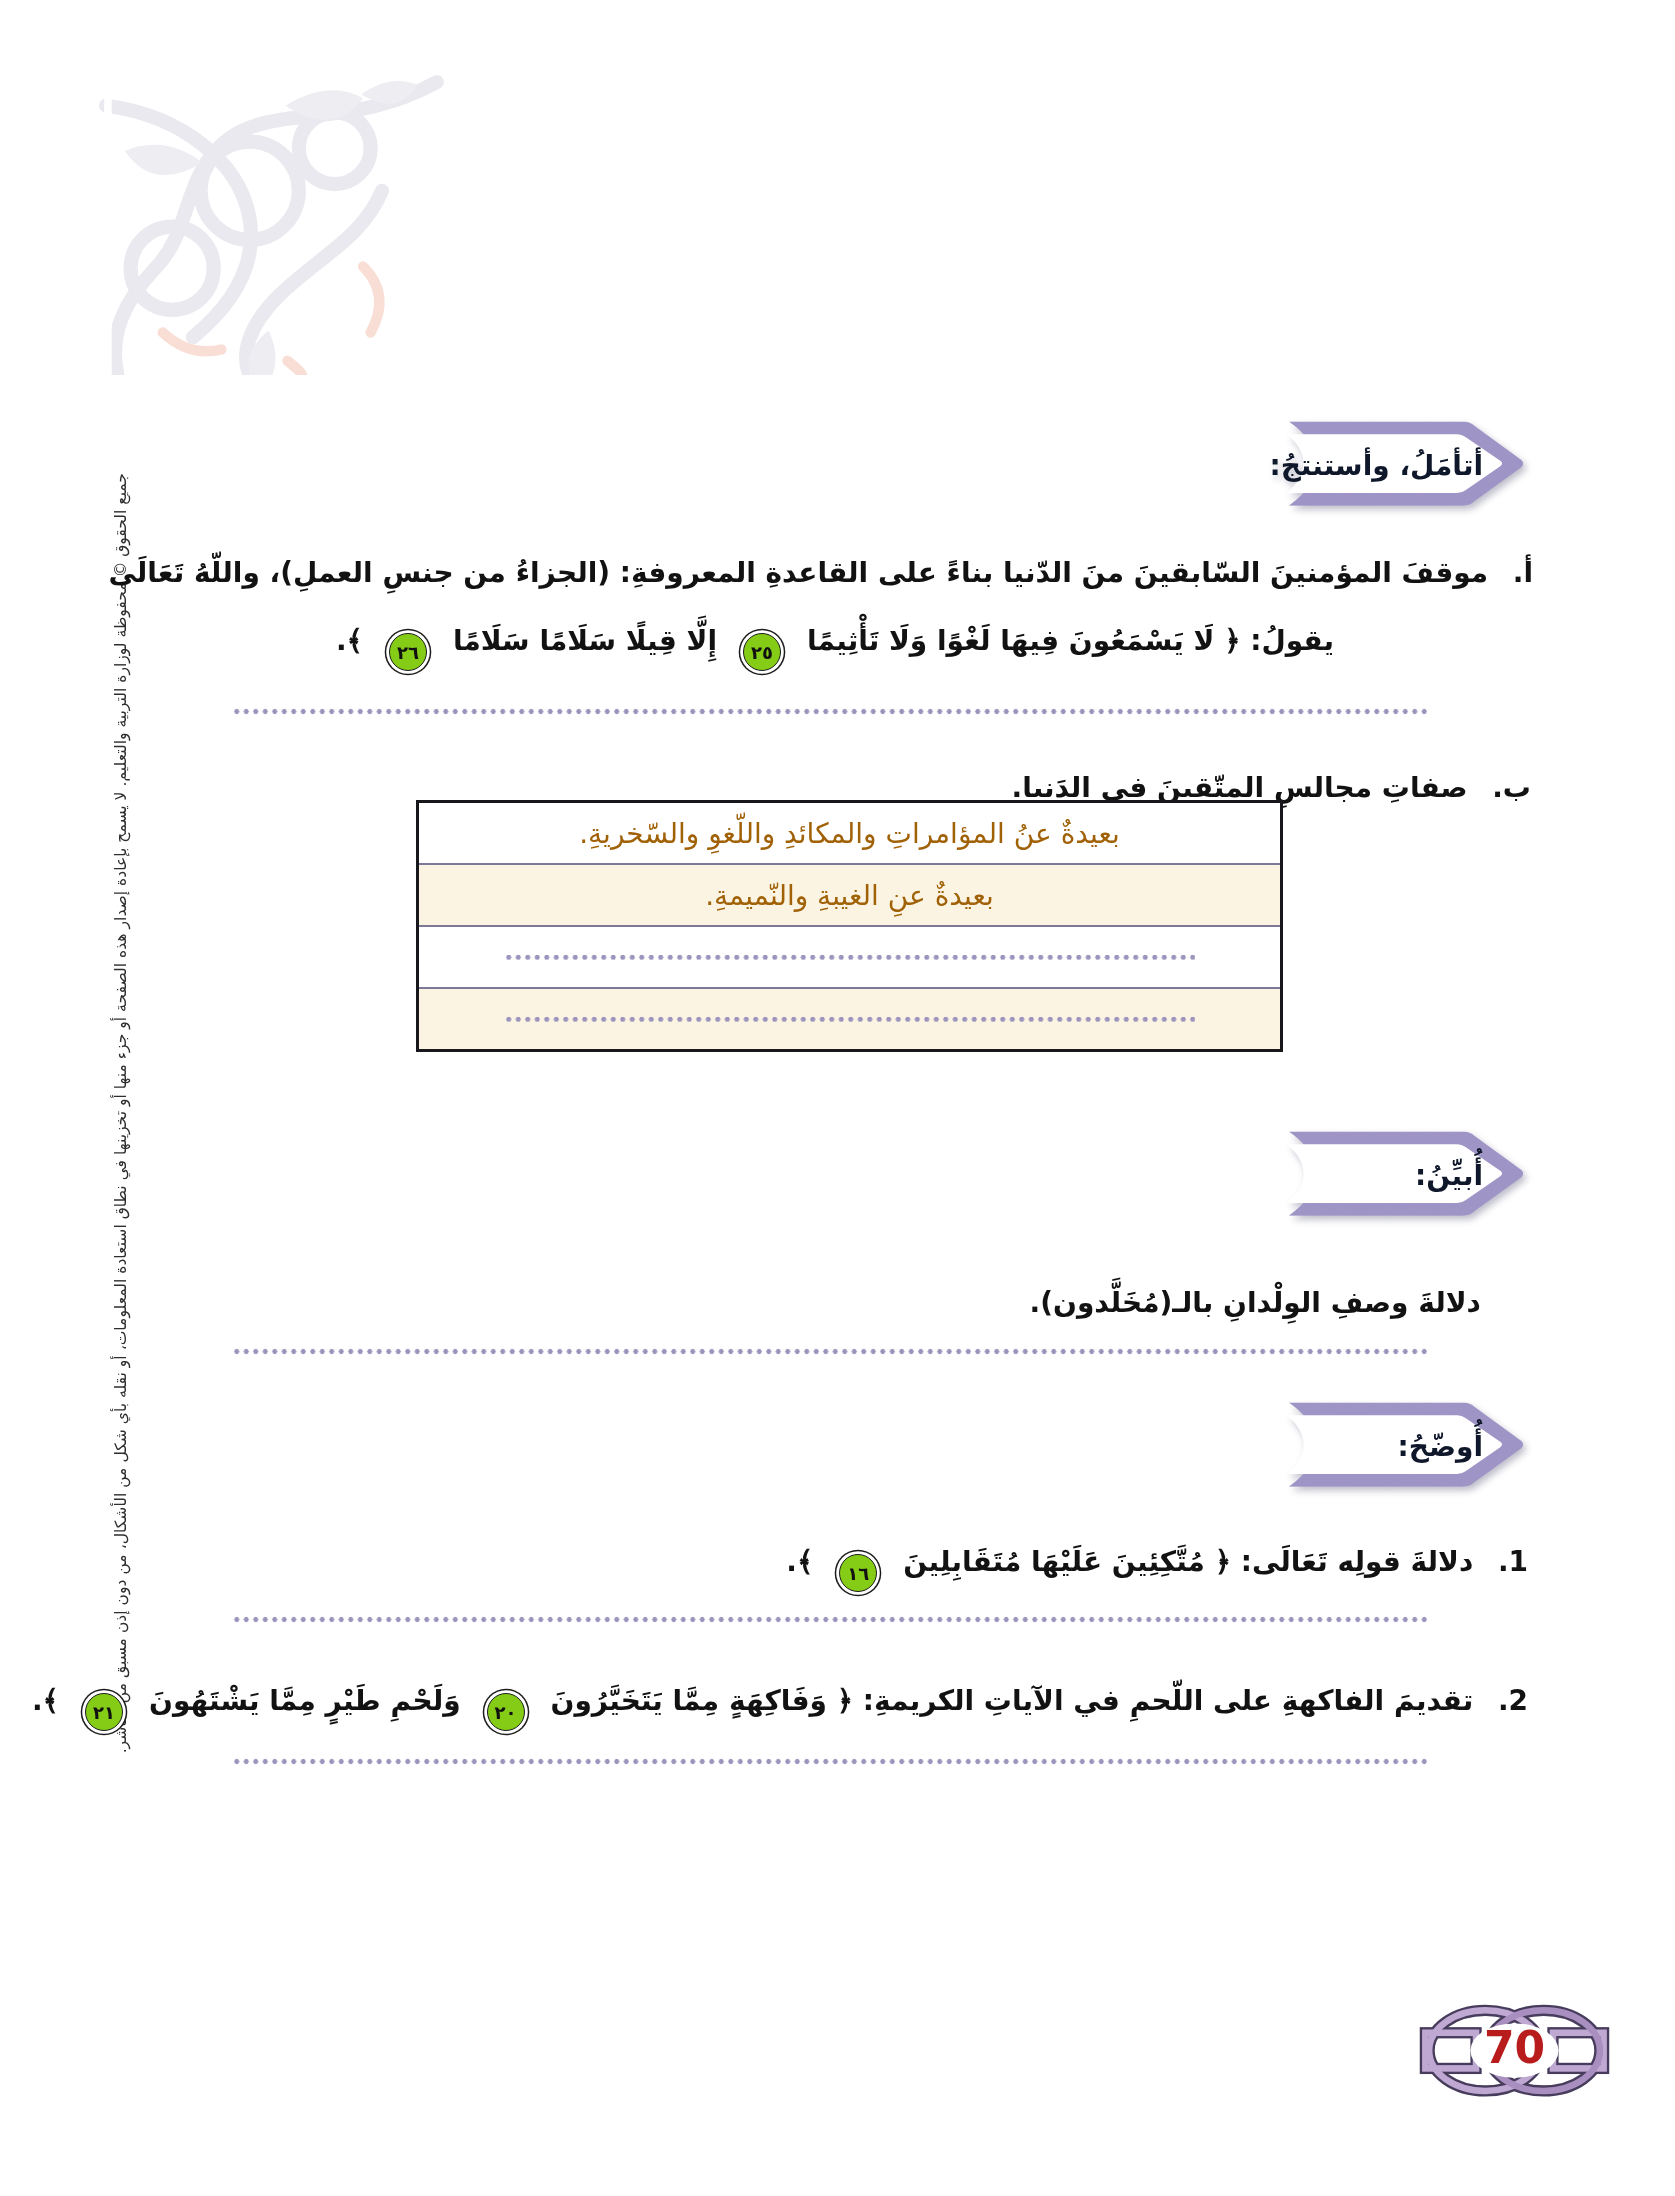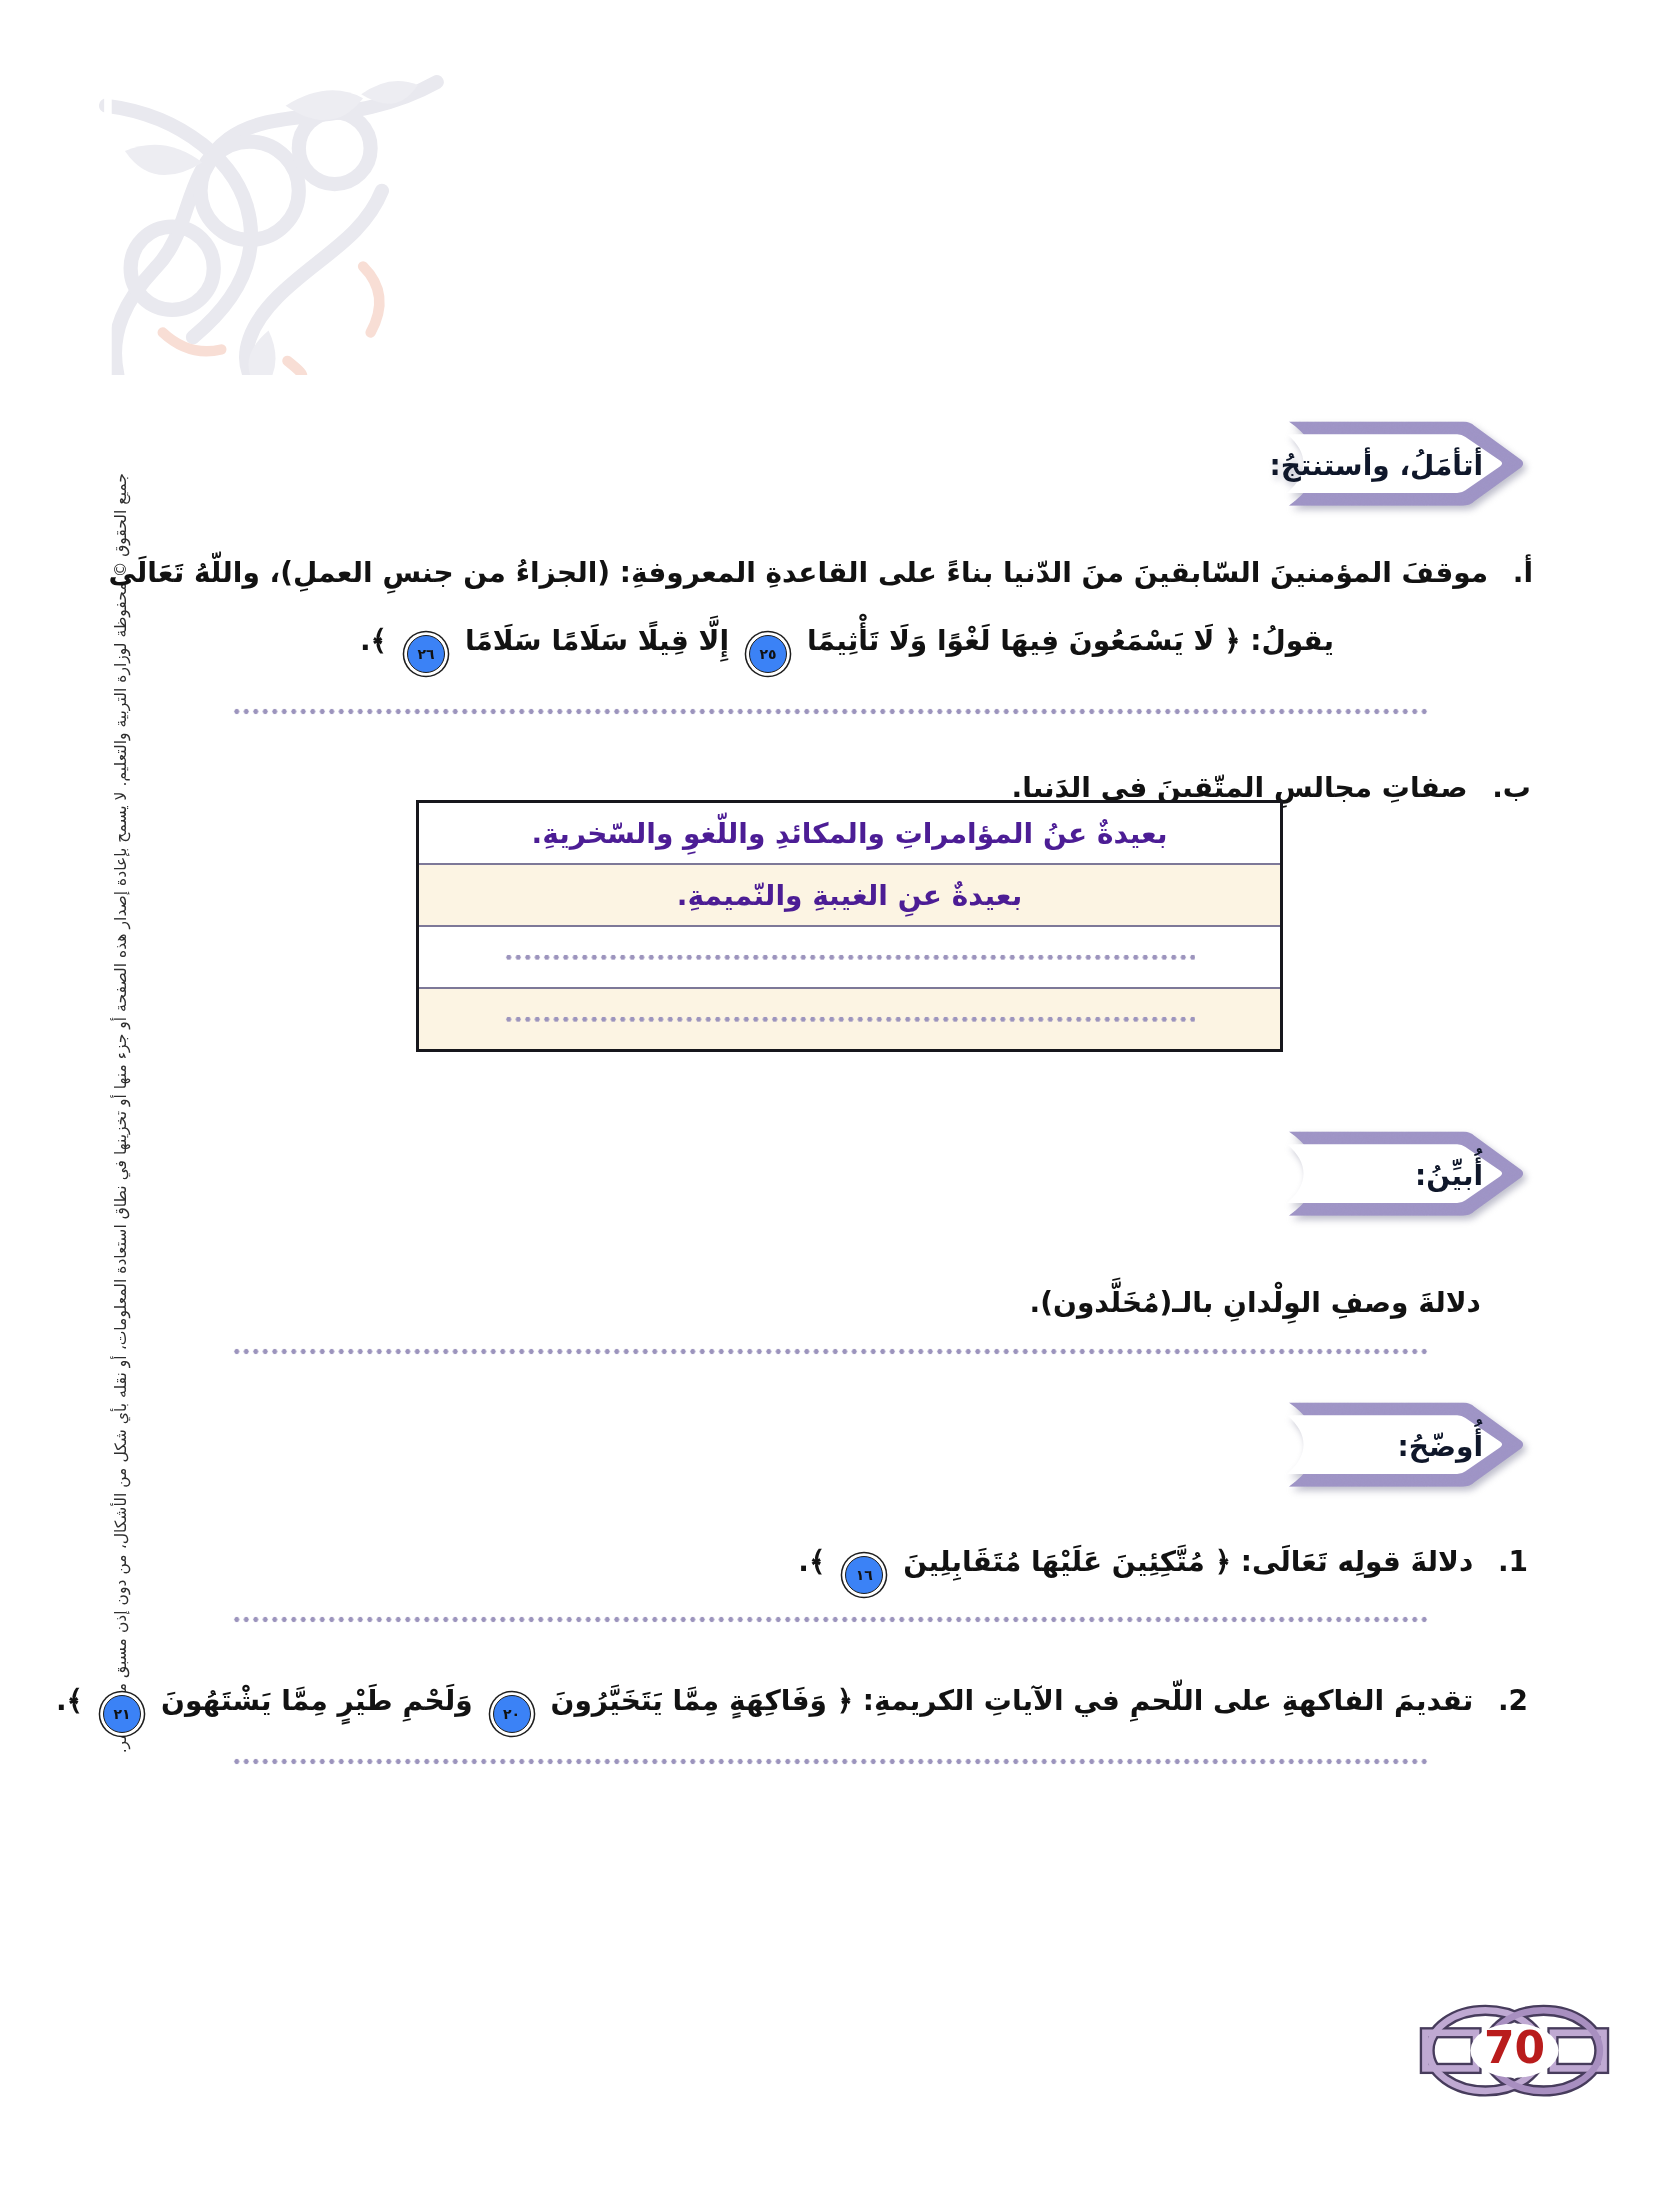--- a/index.html
+++ b/index.html
@@ -61,41 +61,41 @@
   .item-a-l2 { top:587px; right:341px; }
   .item-b   { top:734px; right:144px; }
   .clarify-item { top:1249px; right:194px; }
   .explain-item-1 { top:1508px; right:147px; }
   .explain-item-2 { top:1647px; right:147px; }
 
   .ayah {
     display:inline-flex; align-items:center; justify-content:center;
     width:36px; height:36px; border-radius:50%;
     border:1.9px solid #1d1d1d; box-shadow:0 0 0 2.8px #fff, 0 0 0 4.3px #1d1d1d;
-    background:#3b82f6; font-size:14px; font-weight:bold; color:#111;
-    margin:0 20px; vertical-align:-8.5px;
+    background:#84cc16; font-size:18px; font-weight:bold; color:#111;
+    margin:0 26px; vertical-align:-8.5px;
   }
 
   
   .answer-dots {
     position:absolute; left:232px; width:1198px; height:6.6px;
     background-image:radial-gradient(circle, #9c94bd 2.3px, rgba(0,0,0,0) 2.7px);
     background-size:9.5px 6.6px; background-repeat:repeat-x;
   }
   .dots-1 { top:708px; } .dots-2 { top:1348px; }
   .dots-3 { top:1616px; } .dots-4 { top:1758px; }
 
   
   .traits-table {
     position:absolute; left:416px; top:800px; width:867px; height:252px;
     border:3.8px solid #17171c; box-sizing:border-box; display:flex; flex-direction:column;
     background:#fff;
   }
   .trow { flex:1; display:flex; align-items:center; justify-content:center;
-          direction:rtl; font-size:28px; font-weight:bold; color:#4c1d95; }
+          direction:rtl; font-size:28px; font-weight:normal; color:#a16207; }
   .trow + .trow { border-top:2.8px solid #7d7898; }
   .trow.cream { background:#fcf4e3; }
   .cell-dots {
     width:691px; height:6.6px;
     background-image:radial-gradient(circle, #9c94bd 2.3px, rgba(0,0,0,0) 2.7px);
     background-size:9.5px 6.6px; background-repeat:repeat-x;
   }
 
   
   .badge { position:absolute; left:1416px; top:1999px; width:197px; height:102px; }

